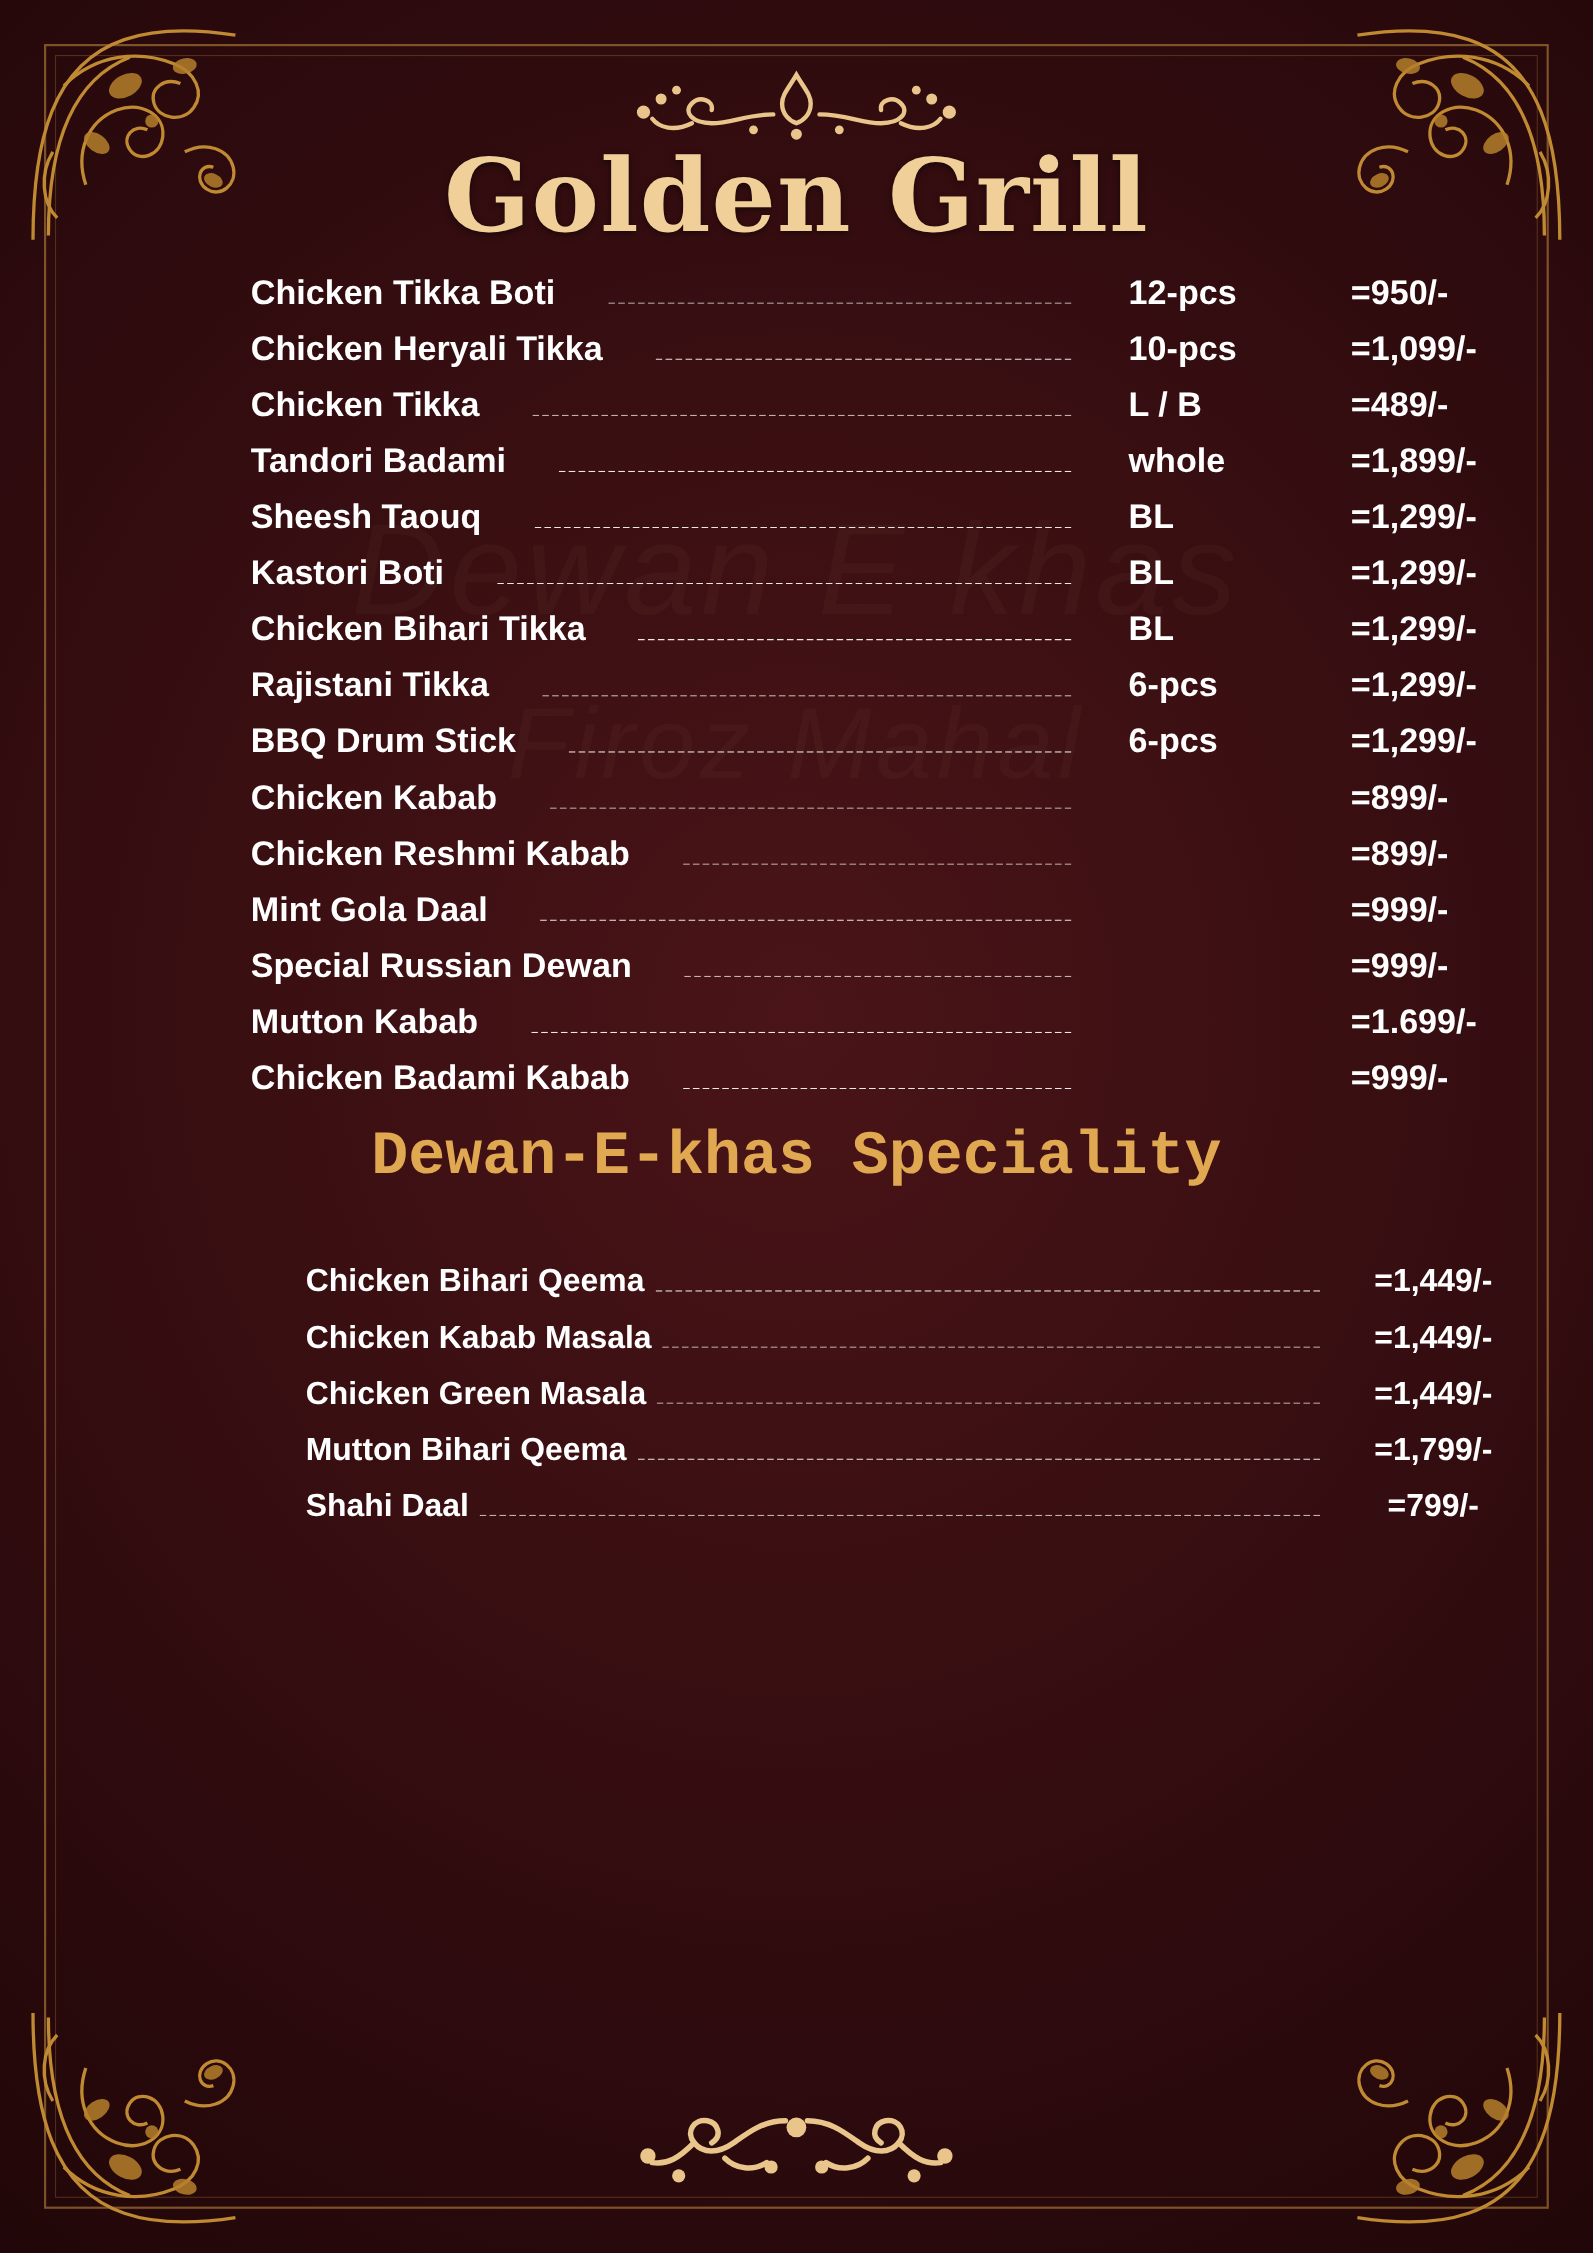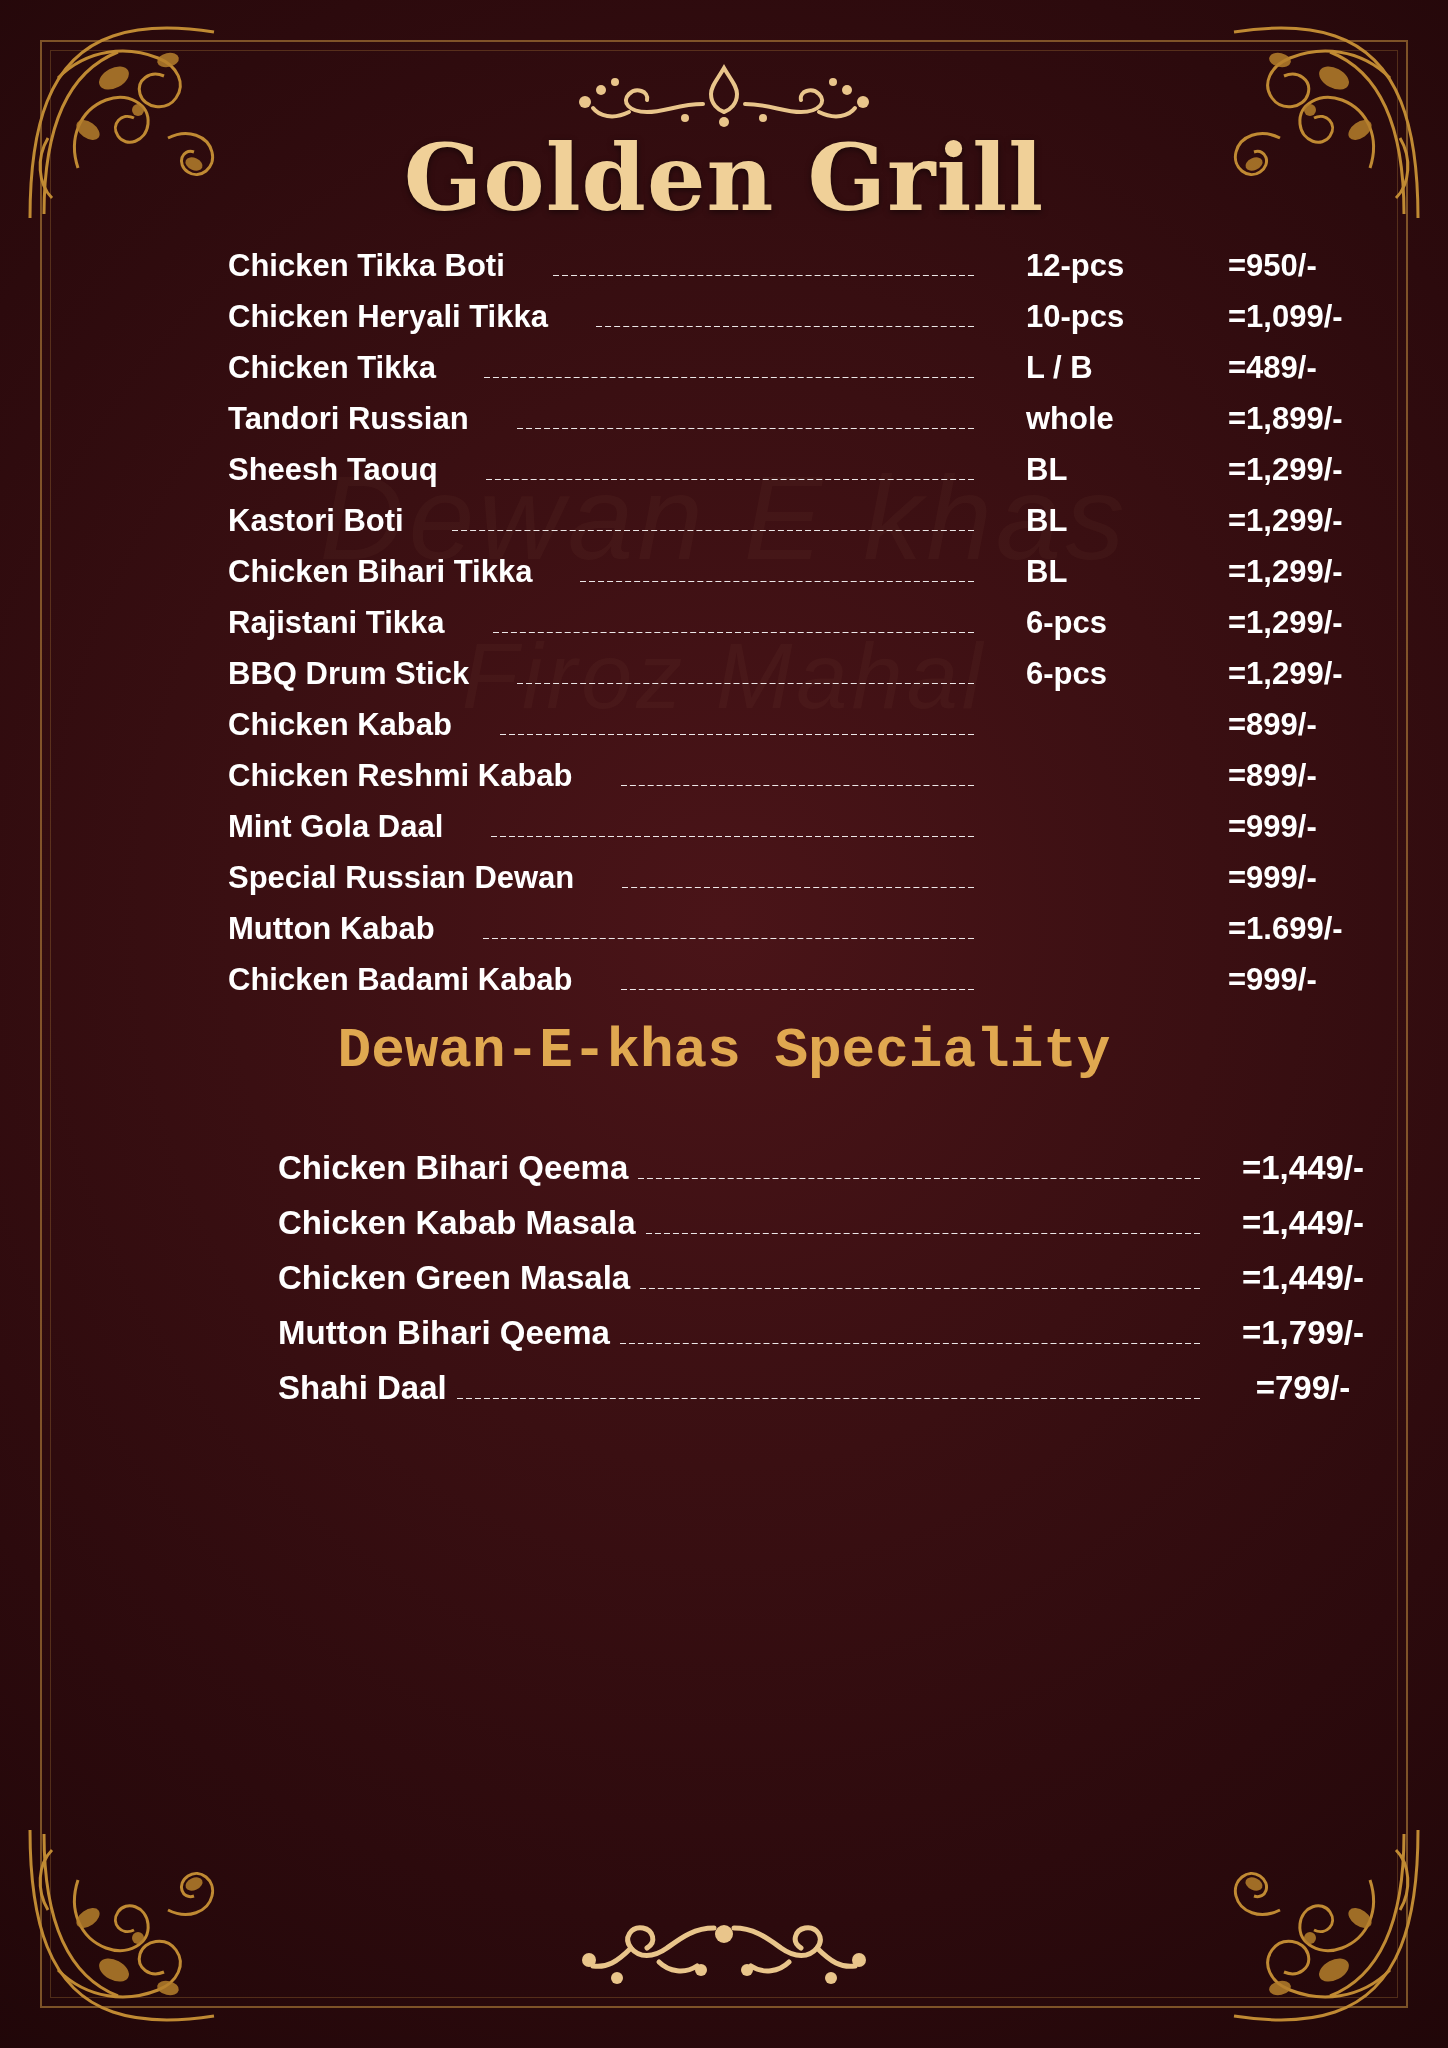--- a/index.html
+++ b/index.html
@@ -159,21 +159,21 @@
     font-family: Liberation Mono, monospace;
     font-weight: bold;
     font-size: 56px;
     line-height: 1.08;
     color: #e0a850;
     text-align: center;
     margin: 0 0 24px 0;
     padding: 0 180px;
   }
   #section-speciality { margin-top: 70px; padding: 0 60px 0 278px; }
-  #section-speciality .menu-row { font-size: 33px; margin-bottom: 22px; }
+  #section-speciality .menu-row { font-size: 29px; margin-bottom: 22px; }
   #section-speciality .item-price { width: 170px; text-align: center; }
 
   
   .footer-flourish {
     position: absolute;
     left: 50%;
     bottom: 48px;
     transform: translateX(-50%);
     width: 470px;
     height: 96px;
@@ -306,21 +306,21 @@
         <span class="item-qty">10-pcs</span>
         <span class="item-price">=1,099/-</span>
       </li>
       <li class="menu-row">
         <span class="item-name">Chicken Tikka</span>
         <span class="dots"></span>
         <span class="item-qty">L / B</span>
         <span class="item-price">=489/-</span>
       </li>
       <li class="menu-row">
-        <span class="item-name">Tandori  Russian</span>
+        <span class="item-name">Tandori  Badami</span>
         <span class="dots"></span>
         <span class="item-qty">whole</span>
         <span class="item-price">=1,899/-</span>
       </li>
       <li class="menu-row">
         <span class="item-name">Sheesh Taouq</span>
         <span class="dots"></span>
         <span class="item-qty">BL</span>
         <span class="item-price">=1,299/-</span>
       </li>

